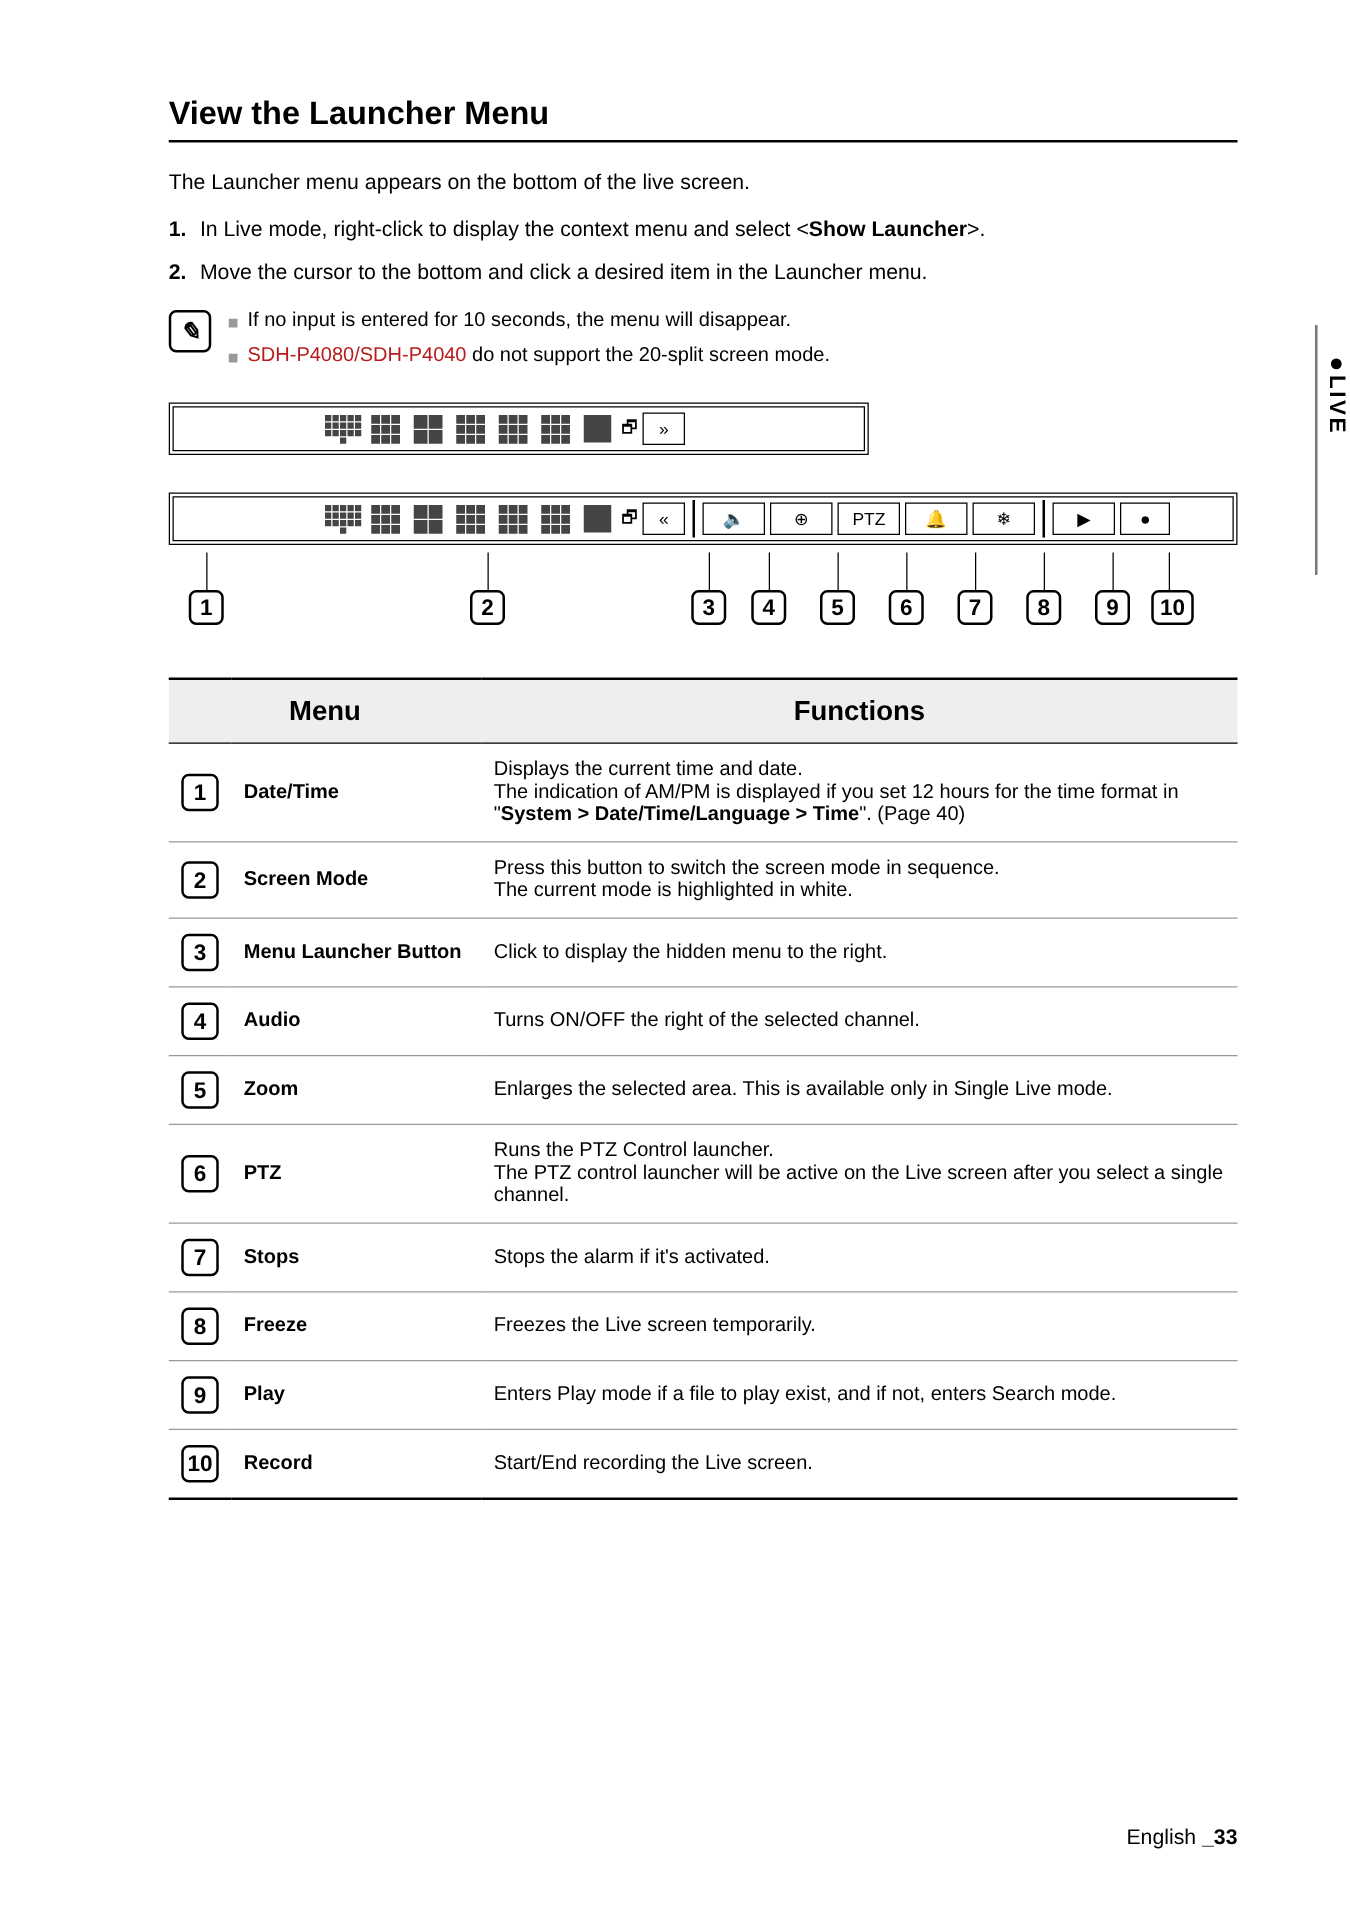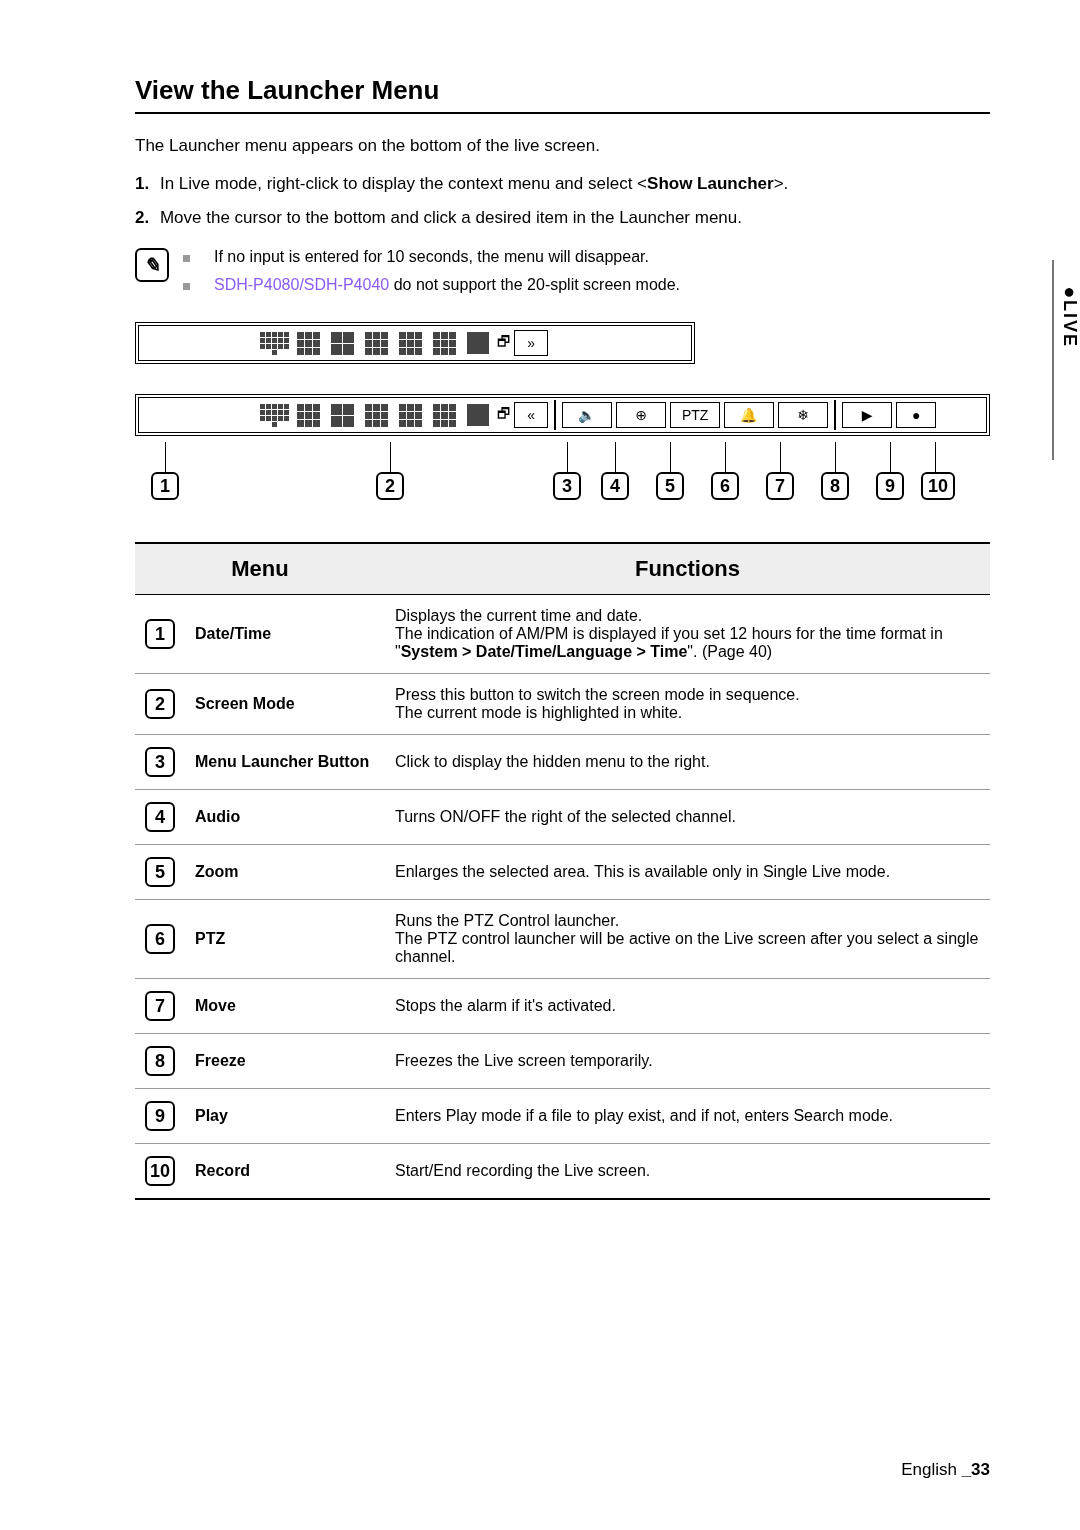--- a/index.html
+++ b/index.html
@@ -46,23 +46,23 @@
   ol.steps { list-style: none; padding-left: 0; margin-bottom: 20px; }
   ol.steps li { font-size: 17px; margin-bottom: 14px; }
   ol.steps li .num { font-weight: bold; margin-right: 6px; }
   .note-block { display: flex; gap: 14px; margin-bottom: 18px; }
   .note-icon {
     width: 34px; height: 34px; border: 2px solid #000; border-radius: 6px;
     display: flex; align-items: center; justify-content: center; flex-shrink: 0;
     font-style: italic; font-weight: bold; font-size: 20px;
   }
   .note-list { list-style: none; padding: 0; }
-  .note-list li { font-size: 16px; margin-bottom: 10px; display:flex; align-items:flex-start; gap:24px;}
+  .note-list li { font-size: 16px; margin-bottom: 10px; display:flex; align-items:flex-start; gap:8px;}
   .sq { width:7px; height:7px; background:#999; margin-top:7px; flex-shrink:0;}
-  .hl { color: #8b5cf6; margin-top: 12px; }
+  .hl { color: #b91c1c; margin-top: 12px; }
   
   .launcher-bar {
     border: 4px double #000;
     height: 42px;
     margin: 4px 0 30px 0;
     display: flex;
     align-items: center;
     padding: 0 6px;
     gap: 4px;
   }
@@ -376,21 +376,21 @@
         <td class="num-cell">
           <div class="row-num">6</div>
         </td>
         <td class="menu-cell">PTZ</td>
         <td>Runs the PTZ Control launcher.<br>The PTZ control launcher will be active on the Live screen after you select a single channel.</td>
       </tr>
       <tr>
         <td class="num-cell">
           <div class="row-num">7</div>
         </td>
-        <td class="menu-cell">Move</td>
+        <td class="menu-cell">Stops</td>
         <td>Stops the alarm if it's activated.</td>
       </tr>
       <tr>
         <td class="num-cell">
           <div class="row-num">8</div>
         </td>
         <td class="menu-cell">Freeze</td>
         <td>Freezes the Live screen temporarily.</td>
       </tr>
       <tr>

